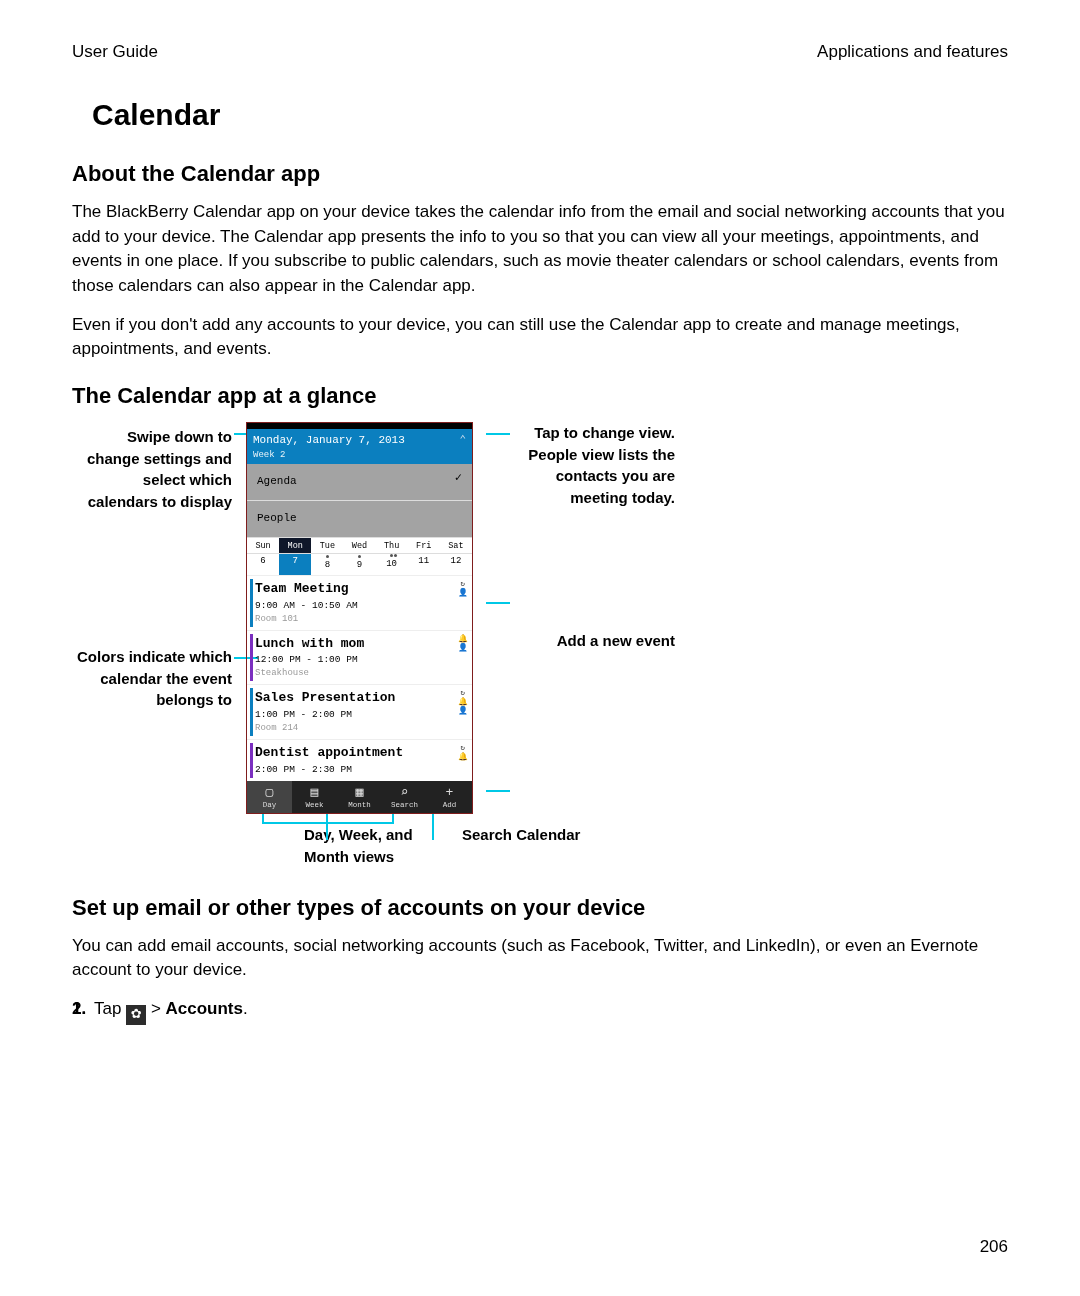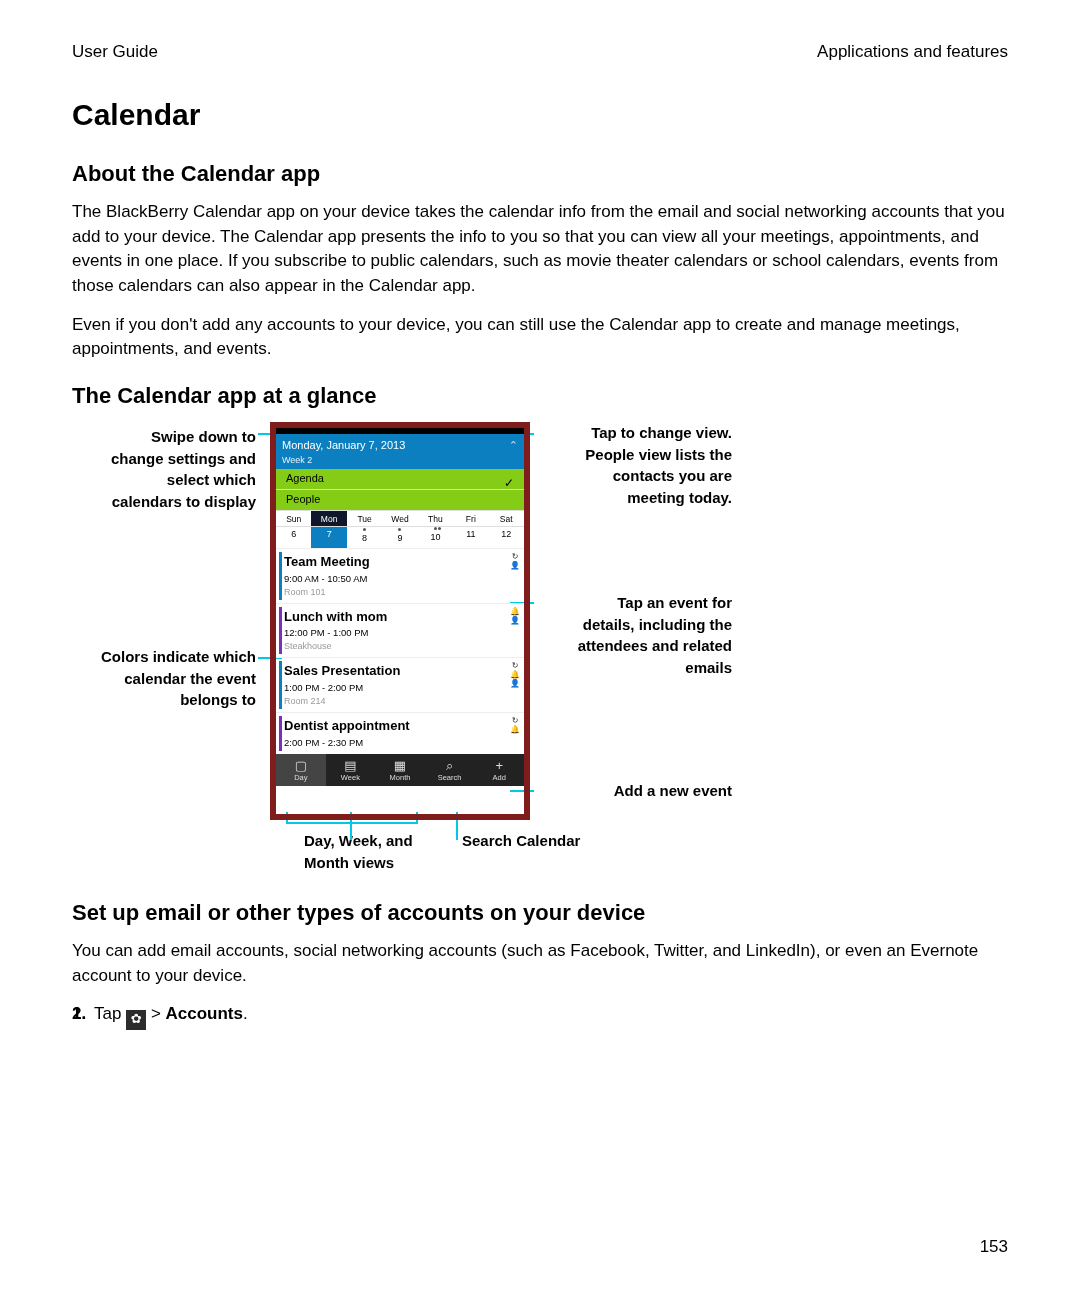--- a/index.html
+++ b/index.html
@@ -7,45 +7,46 @@
     font-family: Arial, Helvetica, sans-serif;
     background: #fff;
     width: 1080px;
     height: 1296px;
     padding: 40px 72px;
     color: #000;
     font-size: 17px;
     line-height: 1.45;
   }
   .header-row { display:flex; justify-content:space-between; font-size:17px; margin-bottom: 28px; }
-  h1.main { font-size: 30px; font-weight: bold; margin-bottom: 22px; }
+  h1.main { font-size: 30px; font-weight: bold; margin-bottom: 22px; margin-left: 20px; }
   h2.sub { font-size: 22px; font-weight: bold; margin-top: 18px; margin-bottom: 10px; }
   p.body { margin-bottom: 14px; }
-  .figure-area { display:flex; margin-top:10px; margin-bottom: 10px; margin-left: 24px;}
+  .figure-area { display:flex; margin-top:10px; margin-bottom: 10px;}
   .left-callouts { width: 160px; text-align:right; font-weight:bold; font-size:15px; padding-top:4px;}
   .left-callouts .co1 { margin-top: 0; height: 120px;}
   .left-callouts .co2 { margin-top: 100px; height: 90px;}
   .right-callouts { width: 190px; text-align:right; font-weight:bold; font-size:15px; padding-left:20px;}
   .right-callouts .rc1 { height: 130px; margin-top:0;}
   .right-callouts .rc2 { margin-top: 40px; height: 110px;}
   .right-callouts .rc3 { margin-top:78px; height: 40px;}
   
   .phone {
-    width: 260px;
-    border: 6px solid #7f1d1d;
+    width: 227px;
+    border: 1px solid #7f1d1d;
     margin: 0 12px 0 14px;
     position:relative;
     font-size: 10px;
+    font-family: Liberation Mono, monospace;
   }
   .phone .topbar { height:6px; background:#000; }
   .phone .datebar { background:#0b7fbf; color:#fff; padding:4px 6px 2px; position:relative; }
   .phone .datebar .date { font-size:11px; }
   .phone .datebar .week { font-size:9px; opacity:.9; }
   .phone .datebar .chev { position:absolute; right:6px; top:4px; font-size:11px; color:#cde; }
-  .phone .menu-item { padding:2px 10px; border-bottom:1px solid #ddd; background:#84cc16; font-size:11px; position:relative; }
+  .phone .menu-item { padding:10px 10px; border-bottom:1px solid #ddd; background:#a3a3a3; font-size:11px; position:relative; }
   .phone .menu-item.checked::after { content:"✓"; position:absolute; right:10px; top:6px; font-size:12px; }
   .phone .weekdays { display:flex; text-align:center; font-size:8.5px; border-bottom:1px solid #ddd;}
   .phone .weekdays .cell { flex:1; padding:2px 0 1px; }
   .phone .weekdays .cell.sel { background:#0f172a; color:#fff; }
   .phone .weeknums { display:flex; text-align:center; font-size:9px;}
   .phone .weeknums .cell { flex:1; padding:1px 0 3px; position:relative;}
   .phone .weeknums .cell.sel { background:#0b7fbf; color:#fff;}
   .phone .weeknums .dot::before { content:""; display:block; width:3px;height:3px;background:#555;border-radius:50%; margin:0 auto 1px;}
   .phone .weeknums .dot2::before { content:""; display:block; width:3px;height:3px;background:#555;border-radius:50%; margin:-1px auto 1px; box-shadow: 4px 0 0 #555;}
   .phone .event { border-top:1px solid #eee; padding:4px 6px 4px 8px; position:relative; }
@@ -174,21 +175,20 @@
       <div class="bbtn sel"><span class="ico">▢</span><span>Day</span></div>
       <div class="bbtn"><span class="ico">▤</span><span>Week</span></div>
       <div class="bbtn"><span class="ico">▦</span><span>Month</span></div>
       <div class="bbtn"><span class="ico">⌕</span><span>Search</span></div>
       <div class="bbtn"><span class="ico">+</span><span>Add</span></div>
     </div>
   </div>
 
   <div class="right-callouts">
     <div class="rc1">Tap to change view. People view lists the contacts you are meeting today.</div>
-    <div class="rc2">Tap an event for details, including the attendees and related emails</div>
     <div class="rc3">Add a new event</div>
   </div>
 
 </div>
 
 <div class="bottom-callouts">
   <div class="bc1">Day, Week, and Month views</div>
   <div class="bc2">Search Calendar</div>
 </div>
 
@@ -198,13 +198,13 @@
 <ol class="steps">
   <li><span class="num">1.</span></li>
   <li><span class="num">2.</span>
     <span>Tap </span>
     <span class="gear-icon-box">✿</span>
     <span> &gt; </span>
     <strong>Accounts</strong><span>.</span>
   </li>
 </ol>
 
-<div class="page-num">153</div>
+<div class="page-num">206</div>
 
 </body></html>

